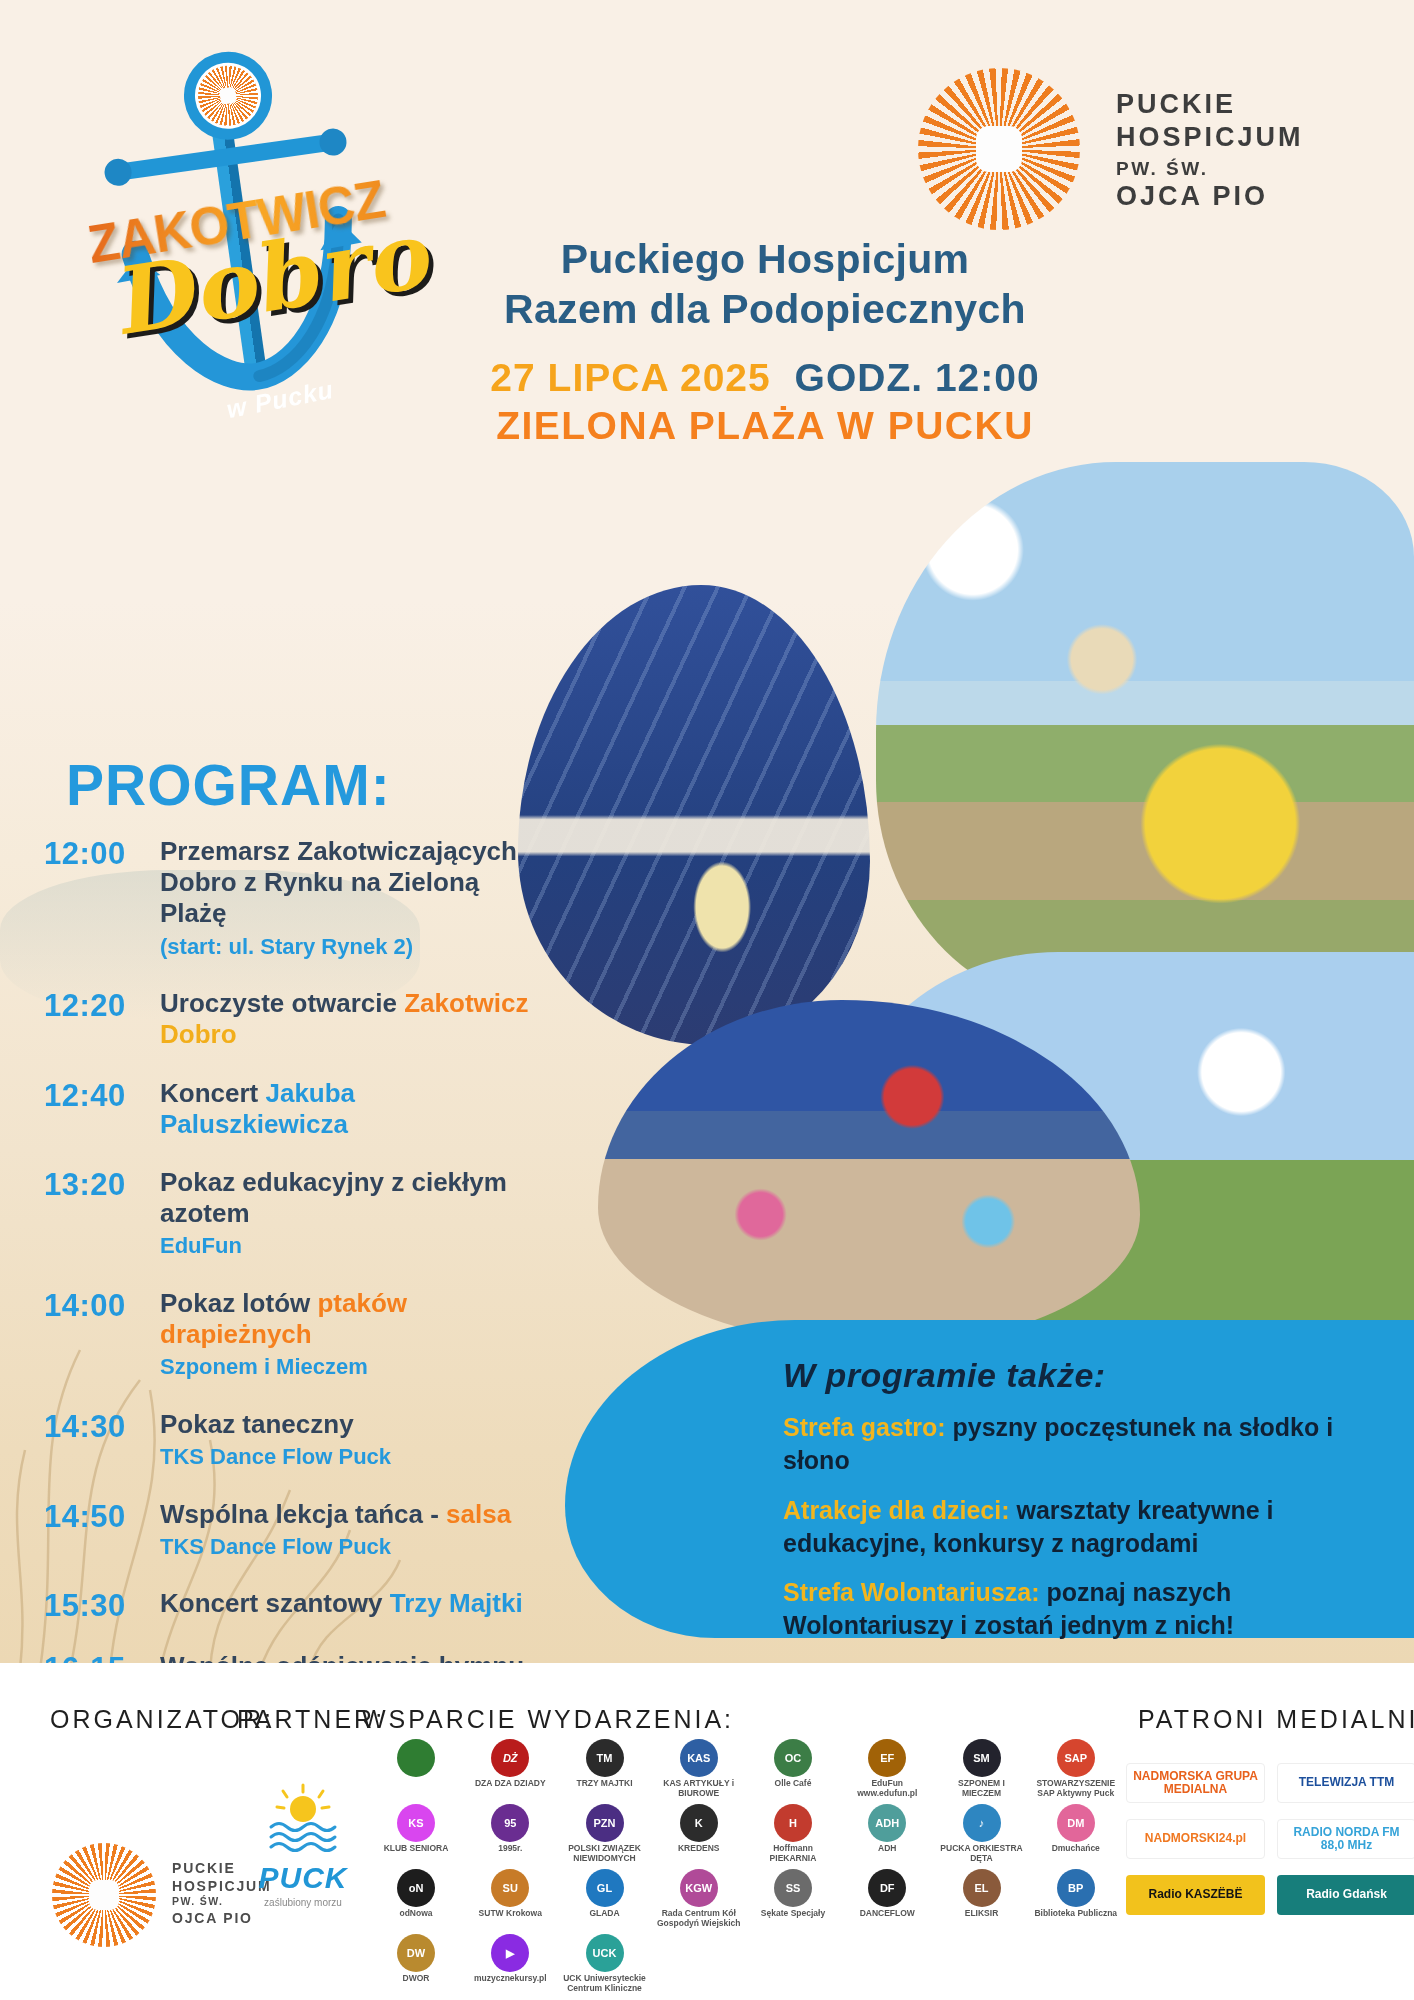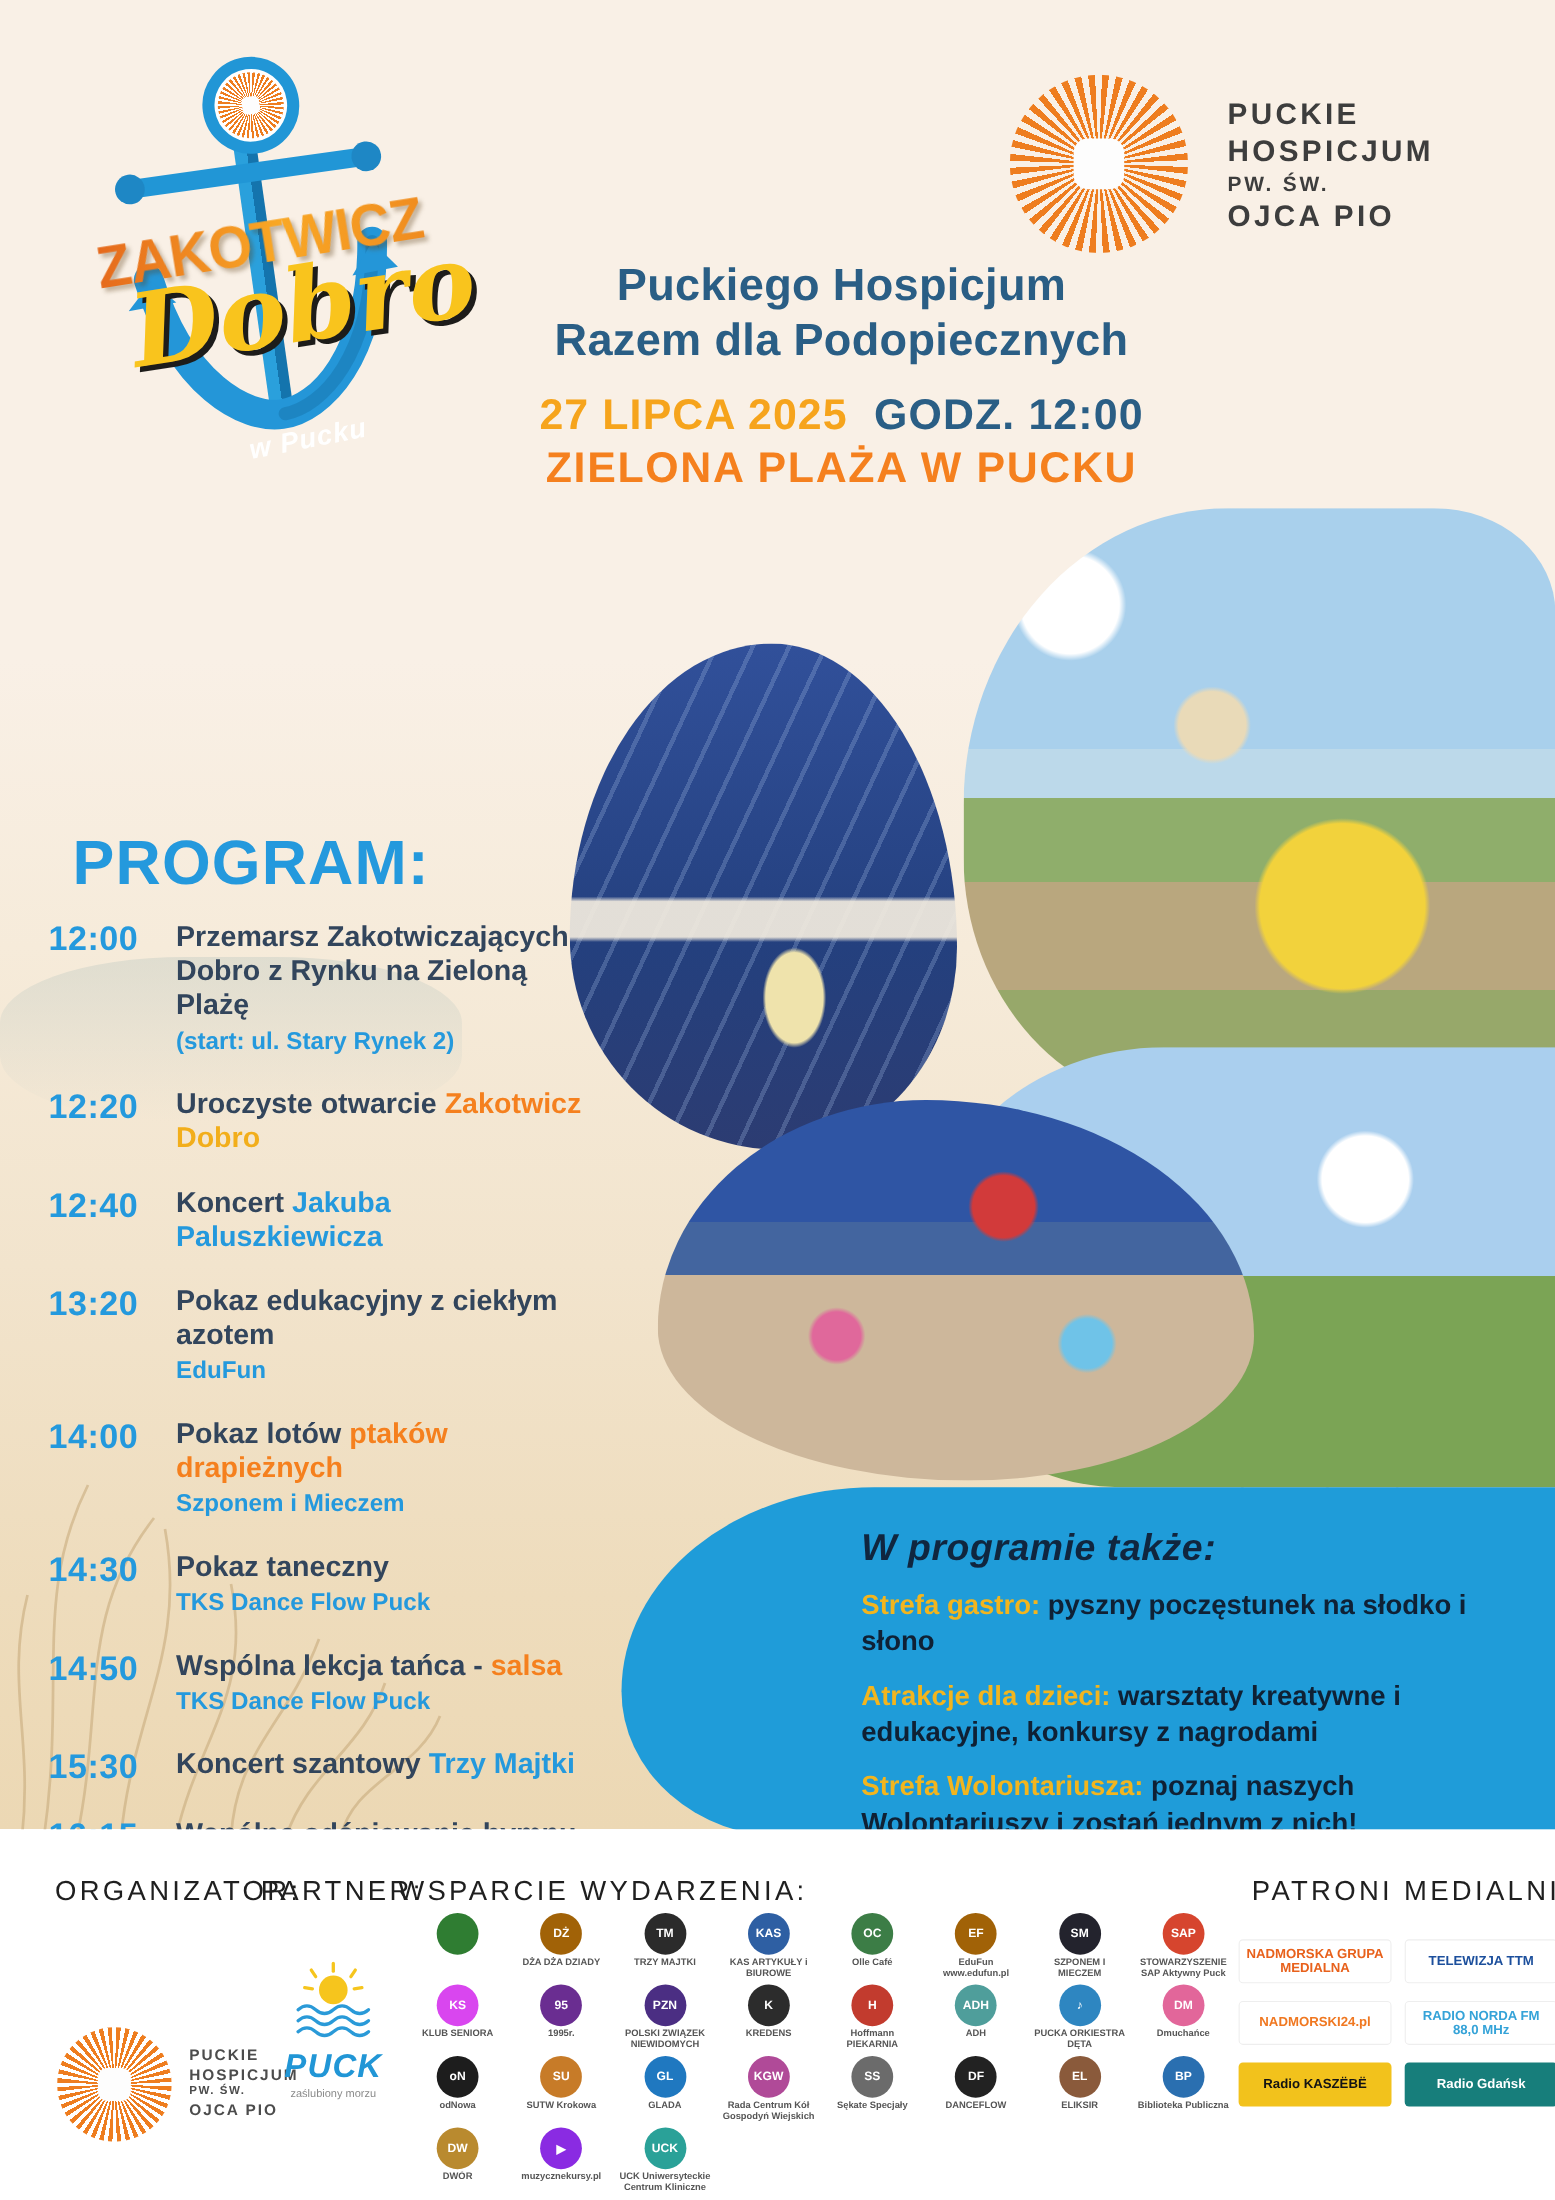--- a/index.html
+++ b/index.html
@@ -90,21 +90,21 @@
       linear-gradient(180deg,#2f55a4 0 32%,#43659f 32% 46%,#cdb79b 46% 100%);}
   .photo-inflatable{left:838px;top:952px;width:576px;height:400px;z-index:3;
     border-radius:220px 0 0 180px / 200px 0 0 170px;
     background:
       radial-gradient(circle at 26% 42%, #f0b33a 0 10%, rgba(0,0,0,0) 11%),
       radial-gradient(circle at 18% 55%, #e2622a 0 7%, rgba(0,0,0,0) 8%),
       radial-gradient(circle at 70% 30%, #ffffff 0 8%, rgba(255,255,255,0) 9%),
       linear-gradient(180deg,#aacfee 0 52%,#7ba455 52% 100%);}
 
   
-  .also-blob{position:absolute;left:565px;top:1352px;width:849px;height:318px;z-index:5;
+  .also-blob{position:absolute;left:565px;top:1320px;width:849px;height:318px;z-index:5;
     background:#1f9cd9;border-radius:260px 0 0 170px / 210px 0 0 150px;
     padding:36px 28px 0 218px;box-sizing:border-box;}
   .also-heading{font-size:34px;font-weight:800;font-style:italic;color:#10263f;letter-spacing:.5px;margin-bottom:10px;}
   .also-line{font-size:25px;line-height:1.33;margin-top:16px;}
   .also-label{font-weight:800;color:#f2b51e;}
   .also-text{font-weight:600;color:#0f2135;}
 
   
   .footer{position:absolute;left:0;top:1663px;width:1414px;height:337px;background:#ffffff;z-index:7;}
   .f-heading{position:absolute;top:42px;font-size:25px;font-weight:400;letter-spacing:3px;color:#1f1f1f;white-space:nowrap;}
@@ -324,21 +324,21 @@
       <div class="partner-name">PUCK</div>
       <div class="partner-tag">zaślubiony morzu</div>
     </div>
 
     <div class="supporters-grid">
         <div class="logo-chip">
           <div class="chip-icon" style="background: rgb(47, 125, 50);"></div>
           <div class="chip-label"></div>
         </div>
         <div class="logo-chip">
-          <div class="chip-icon" style="background: #a16207;">DŻ</div>
+          <div class="chip-icon" style="background: #b91c1c; font-style: italic;">DŻ</div>
           <div class="chip-label">DŻA DŻA DZIADY</div>
         </div>
         <div class="logo-chip">
           <div class="chip-icon" style="background: rgb(43, 43, 43);">TM</div>
           <div class="chip-label">TRZY MAJTKI</div>
         </div>
         <div class="logo-chip">
           <div class="chip-icon" style="background: rgb(46, 95, 163);">KAS</div>
           <div class="chip-label">KAS ARTYKUŁY i BIUROWE</div>
         </div>

